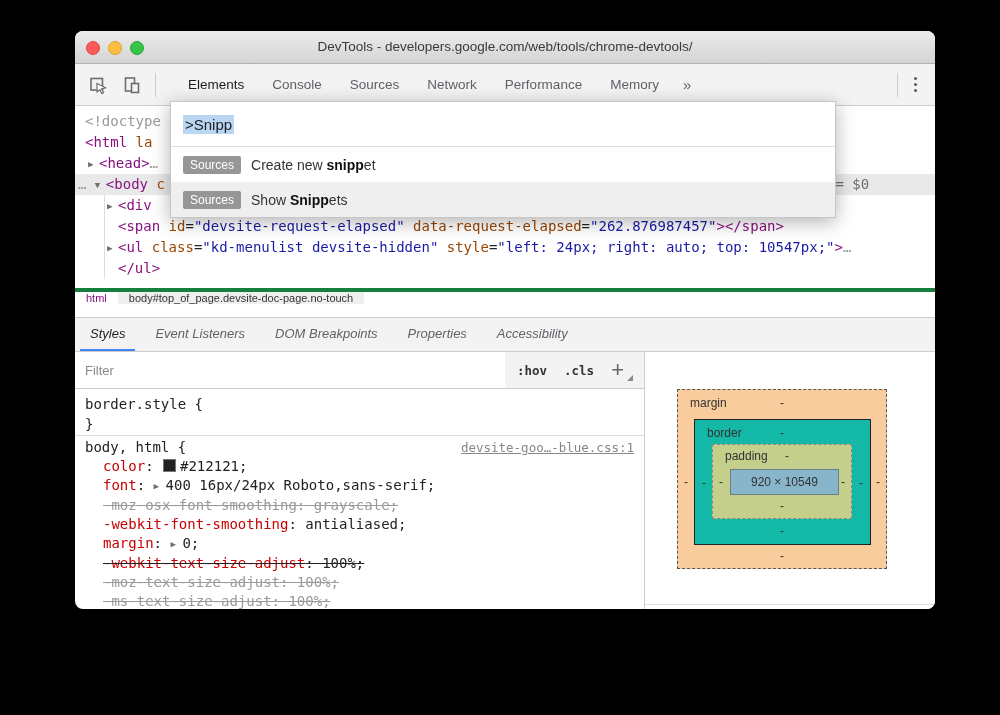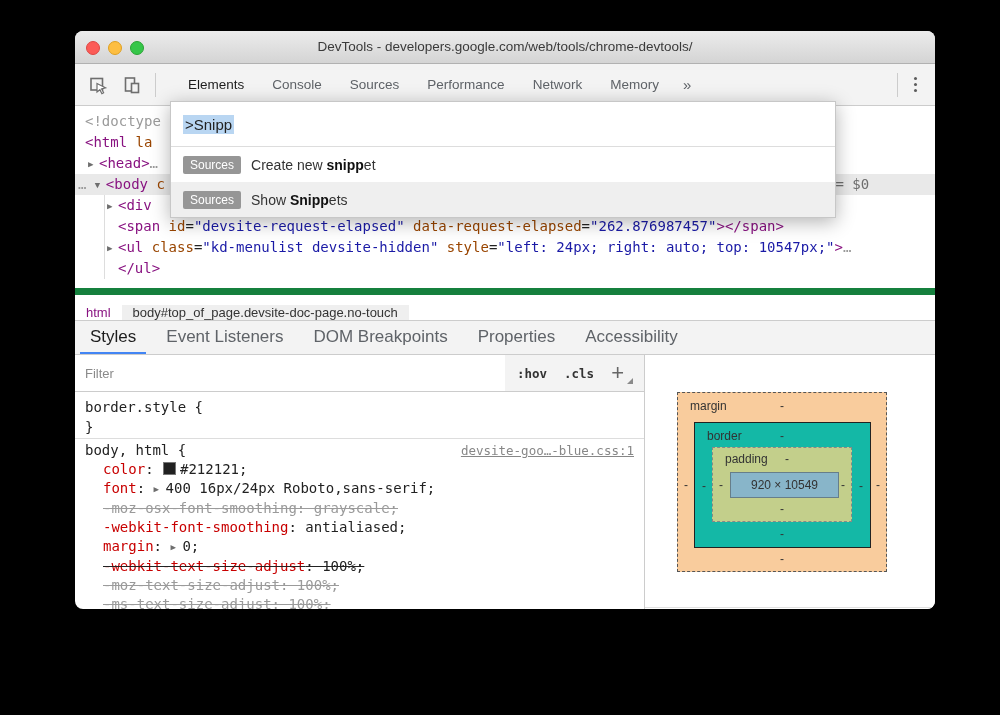--- a/index.html
+++ b/index.html
@@ -44,30 +44,30 @@
   
   .cmd{position:absolute;left:95px;top:70px;width:666px;background:#fff;z-index:20;
        border:1px solid #c7c7c7;box-sizing:border-box;box-shadow:0 4px 18px rgba(0,0,0,.3);}
   .cmd-input{height:44px;display:flex;align-items:center;padding-left:12px;border-bottom:1px solid #ddd;}
   .cmd-q{font-size:15px;color:#222;background:#b9d6f2;padding:1px 2px;}
   .cmd-item{height:35px;display:flex;align-items:center;padding-left:12px;font-size:14px;color:#333;}
   .cmd-item.sel{background:#efefef;}
   .badge{background:#969696;color:#fff;font-size:12px;padding:2px 7px;border-radius:2px;margin-right:10px;}
   .cmd-item b{color:#111;}
   
-  .crumbs{height:25px;background:#fff;border-top:7px solid #15803d;display:flex;align-items:flex-end;
-          font-size:13px;}
+  .crumbs{height:25px;background:#fff;border-top:4px solid #15803d;display:flex;align-items:flex-start;
+          font-size:11px;}
   .crumb{display:flex;align-items:center;padding:0 11px;color:#333;}
   .crumb.purple{color:#881280;}
   .crumb.sel{background:#efefef;}
   
   .ptabs{height:35px;background:#f3f3f3;border-top:1px solid #ccc;border-bottom:1px solid #ccc;
          display:flex;box-sizing:border-box;}
-  .ptab{padding:0 10px;margin:0 5px;font-size:17px;color:#5f6368;display:flex;align-items:center;
-        border-bottom:2px solid transparent;}
+  .ptab{padding:0 10px;margin:0 5px;font-size:13px;color:#5f6368;display:flex;align-items:center;
+        border-bottom:2px solid transparent;font-style:italic;}
   .ptab.sel{color:#1d1d1d;border-bottom:2px solid #4285f4;}
   
   .lower{display:flex;height:263px;}
   .styles-pane{width:570px;border-right:1px solid #ccc;box-sizing:border-box;overflow:hidden;
                font-family:"DejaVu Sans Mono",monospace;}
   .filter-row{position:relative;height:37px;background:#f3f3f3;border-bottom:1px solid #ccc;box-sizing:border-box;}
   .filter-input{position:absolute;left:0;top:0;width:420px;height:36px;border:none;background:#fff;
                 font-family:"Liberation Sans",sans-serif;font-size:13px;color:#333;padding:0 0 0 10px;outline:none;}
   .filter-input::placeholder{color:#8a8a8a;}
   .fr-ctrls{position:absolute;right:20px;top:0;height:36px;display:flex;align-items:center;gap:17px;}
@@ -126,22 +126,22 @@
         <svg width="20" height="20" viewBox="0 0 20 20">
           <rect x="3.5" y="3" width="9" height="13" fill="none" stroke="#6e6e6e" stroke-width="1.6"></rect>
           <rect x="9.5" y="8.5" width="7" height="9" fill="#f3f3f3" stroke="#6e6e6e" stroke-width="1.6"></rect>
         </svg>
       </span>
       <span class="tb-sep"></span>
       <div class="tabs" id="toolbar-tabs">
           <span class="tab sel">Elements</span>
           <span class="tab">Console</span>
           <span class="tab">Sources</span>
+          <span class="tab">Network</span>
           <span class="tab">Performance</span>
-          <span class="tab">Network</span>
           <span class="tab">Memory</span>
         </div>
       <span class="more">»</span>
       <div class="tb-right">
         <span class="tb-sep"></span>
         <span class="dots">
             <i></i>
             <i></i>
             <i></i>
           </span>

